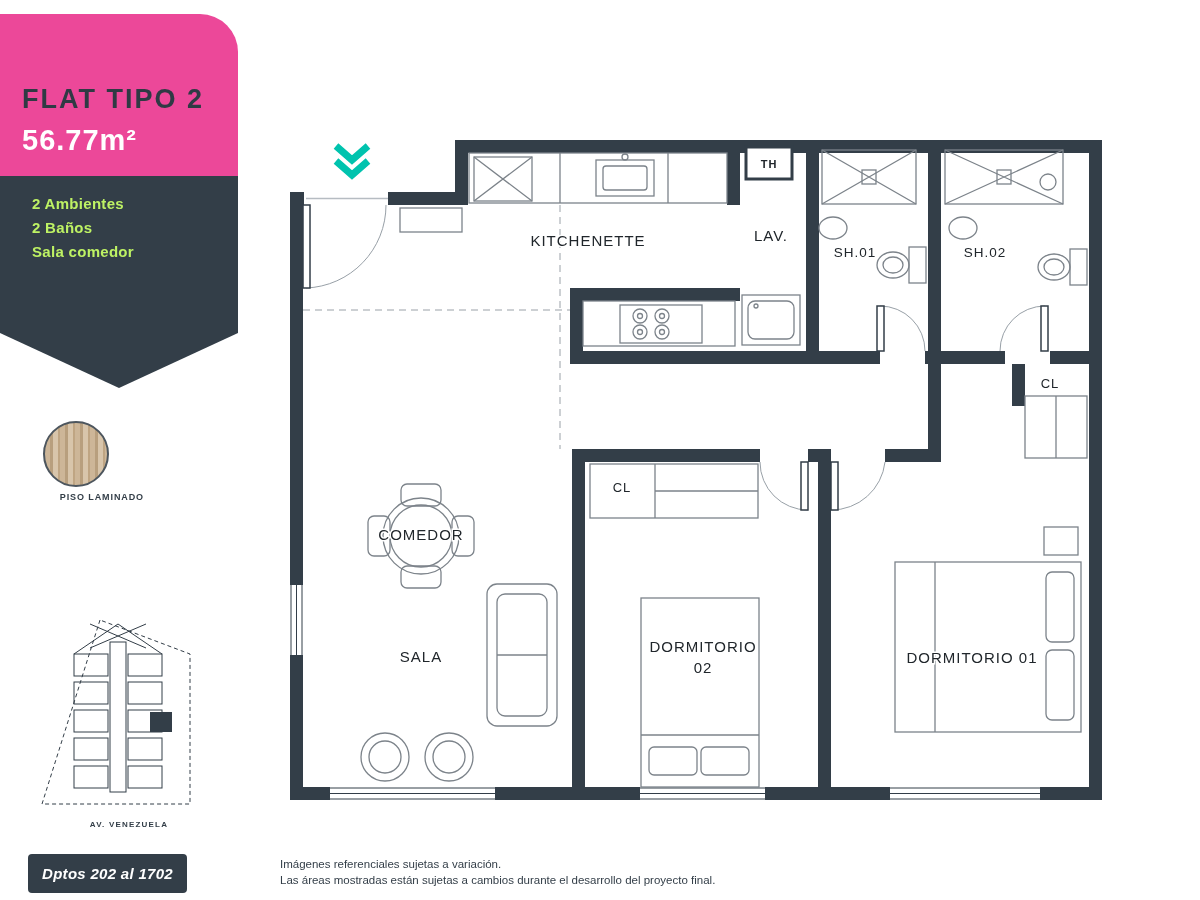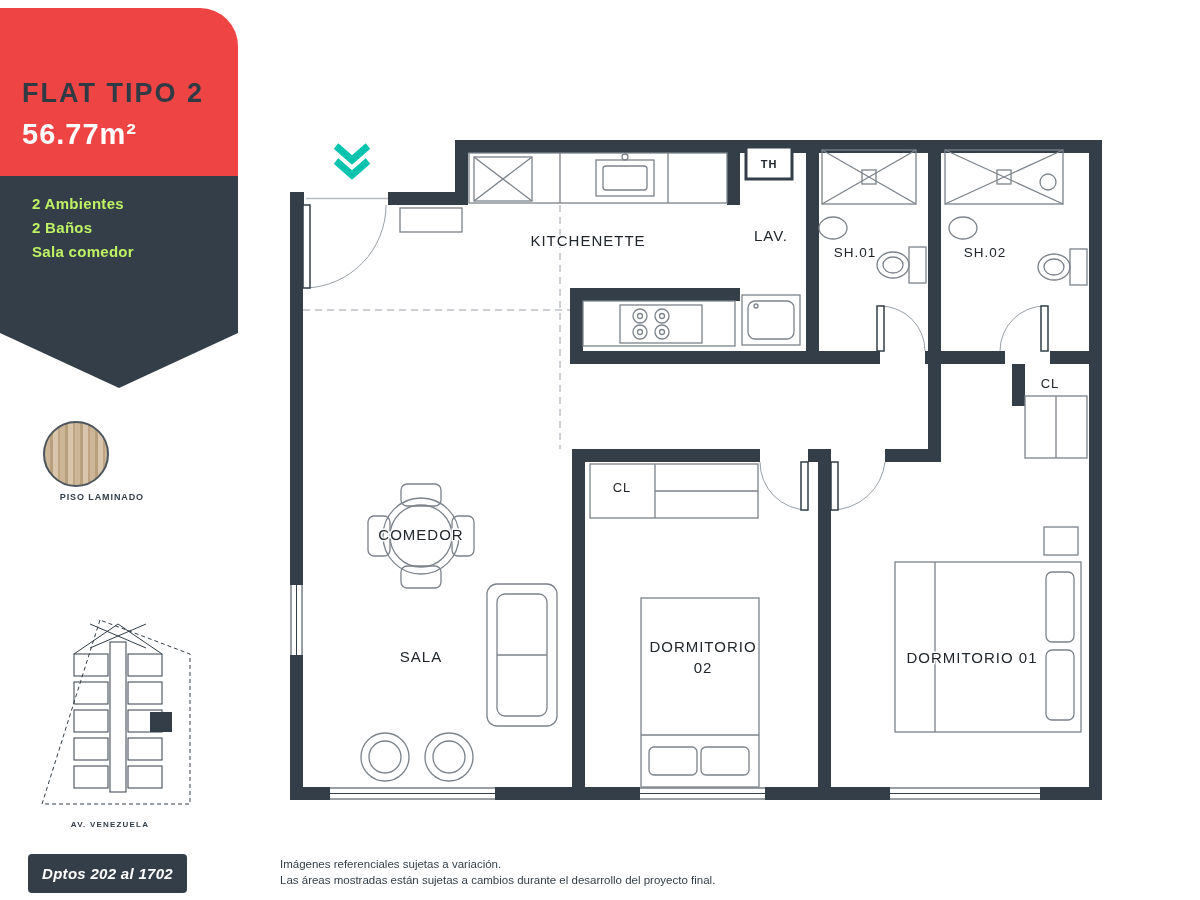--- a/index.html
+++ b/index.html
@@ -2,22 +2,22 @@
 <html><head>
 <meta charset="utf-8">
 <style>
   html,body{margin:0;padding:0;}
   body{
     width:1200px;height:900px;position:relative;background:#ffffff;
     font-family:"Liberation Sans", sans-serif;overflow:hidden;
   }
   
   .teal-block{
-    position:absolute;left:0;top:8px;width:238px;height:176px;
-    background:#ef4444;border-radius:0 38px 0 0;
+    position:absolute;left:0;top:14px;width:238px;height:176px;
+    background:#ec4899;border-radius:0 38px 0 0;
   }
   .teal-title{
     position:absolute;left:22px;top:70px;
     font-size:27px;font-weight:bold;letter-spacing:2px;color:#2F3A44;
   }
   .teal-area{
     position:absolute;left:22px;top:110px;
     font-size:29px;font-weight:bold;letter-spacing:1px;color:#ffffff;
   }
   .features-block{
@@ -33,21 +33,21 @@
     position:absolute;left:43px;top:421px;width:66px;height:66px;border-radius:50%;
     border:2px solid #4d565e;box-sizing:border-box;
     background:repeating-linear-gradient(90deg,#cdb698 0 5px,#b89f7e 5px 8px,#d8c5ab 8px 13px,#bfa583 13px 15px);
   }
   .swatch-label{
     position:absolute;left:8px;top:492px;width:136px;text-align:right;
     font-size:9px;font-weight:bold;letter-spacing:.9px;color:#333E48;
   }
   .site-map{position:absolute;left:30px;top:612px;}
   .street-label{
-    position:absolute;left:25px;top:820px;width:170px;text-align:center;
+    position:absolute;left:44px;top:820px;width:170px;text-align:center;
     font-size:8px;font-weight:bold;letter-spacing:1.2px;color:#333E48;
   }
   .units-badge{
     position:absolute;left:28px;top:854px;background:#333E48;color:#ffffff;
     font-style:italic;font-weight:bold;font-size:15px;letter-spacing:.3px;
     padding:11px 14px;border-radius:4px;
   }
   
   .footer{
     position:absolute;left:280px;right:20px;bottom:12px;text-align:left;

